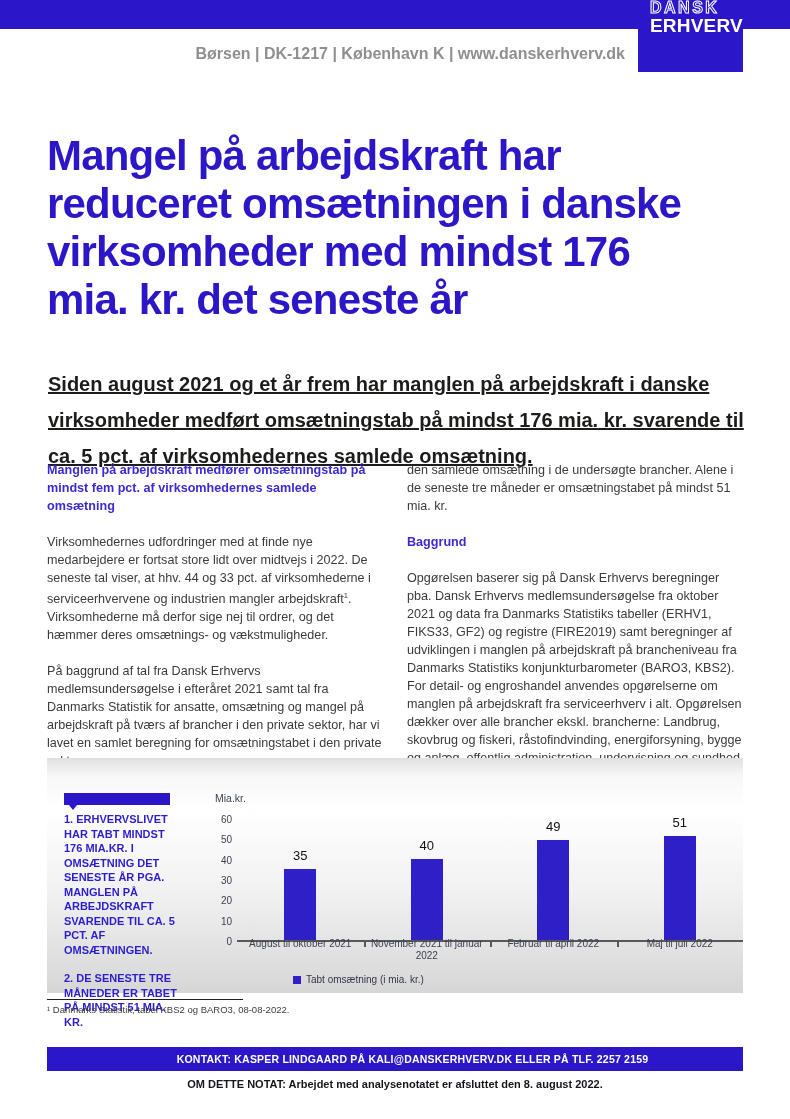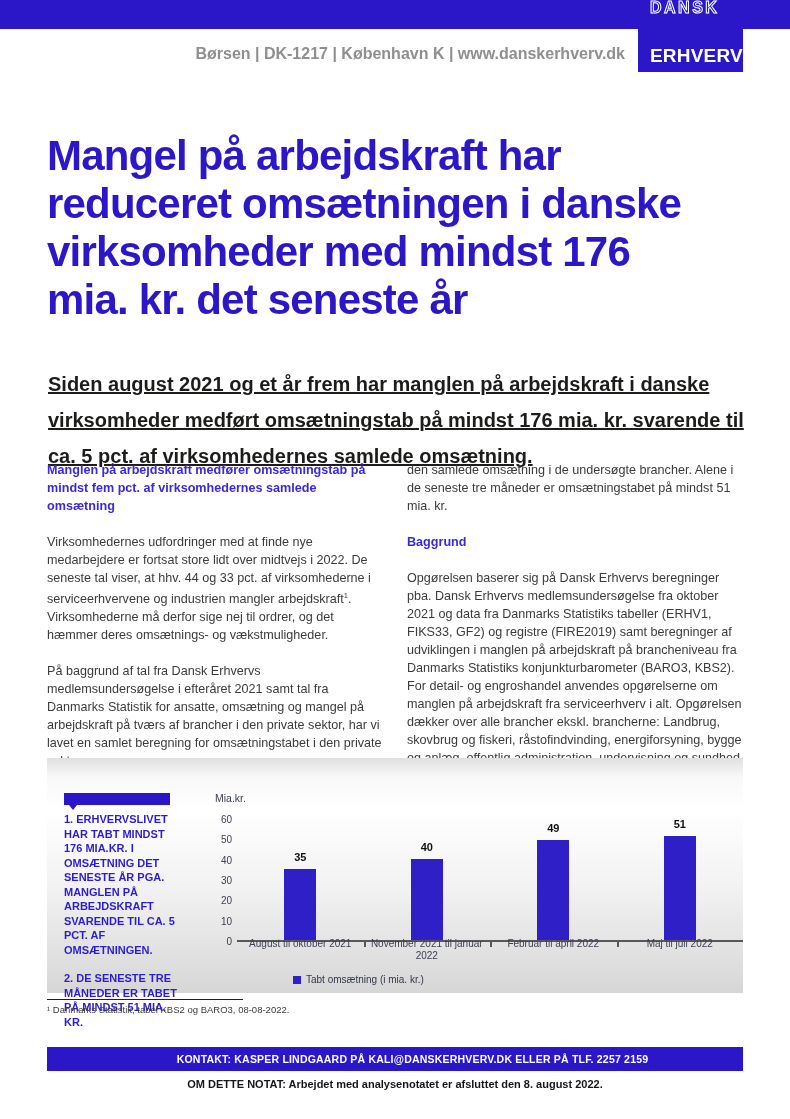--- a/index.html
+++ b/index.html
@@ -9,21 +9,21 @@
     --note-blue:#2c1ecb;
   }
   *{box-sizing:border-box;}
   html,body{margin:0;padding:0;width:790px;height:1119px;background:#fff;overflow:hidden;
     font-family:"Liberation Sans","DejaVu Sans",sans-serif;}
   .page{position:relative;width:790px;height:1119px;background:#fff;}
 
   
   .top-bar{position:absolute;left:0;top:0;width:790px;height:29px;background:var(--blue);}
   .logo-box{position:absolute;left:638px;top:0;width:105px;height:72px;background:var(--blue);
-    display:flex;flex-direction:column;justify-content:space-between;padding:0 0 7px 12px;}
+    display:flex;flex-direction:column;justify-content:flex-start;padding:0 0 7px 12px;}
   .logo-dansk{font-size:16px;font-weight:700;letter-spacing:2.5px;color:transparent;
     -webkit-text-stroke:1px #ffffff;line-height:16px;}
   .logo-erhverv{font-size:19px;font-weight:700;color:#fff;line-height:19px;letter-spacing:0.2px;}
   .header-meta{position:absolute;left:0;top:45px;width:625px;text-align:right;
     font-size:16px;font-weight:700;color:#8f8f8f;}
 
   
   .title{position:absolute;left:47px;top:104px;width:645px;font-size:42px;line-height:48px;
     font-weight:700;color:var(--blue);letter-spacing:-0.8px;}
   .standfirst{position:absolute;left:48px;top:366px;width:700px;font-size:20px;line-height:36px;
@@ -45,21 +45,21 @@
     border-left:4px solid transparent;border-right:4px solid transparent;border-top:5px solid var(--blue);}
   .note-item{position:relative;margin:0 0 14px 0;color:var(--note-blue);font-weight:700;
     font-size:11px;line-height:14.5px;}
   .note-text-wrap{position:absolute;left:0;top:54px;width:122px;}
 
   .chart{position:absolute;left:0;top:0;width:696px;height:235px;}
   .ylabel{position:absolute;left:168px;top:34px;font-size:10.5px;color:#3d4152;}
   .ytick{position:absolute;right:511px;width:40px;text-align:right;font-size:10px;color:#3d4152;}
   #plot{position:absolute;left:190px;top:62px;width:506px;height:122px;border-bottom:2px solid #58585a;}
   .bar{position:absolute;bottom:0;width:32px;background:var(--bar-blue);}
-  .bar-value{position:absolute;width:40px;text-align:center;font-size:11px;font-weight:700;color:#111;}
+  .bar-value{position:absolute;width:40px;text-align:center;font-size:13px;font-weight:400;color:#111;}
   .xtick{position:absolute;bottom:-7px;width:2px;height:5px;background:#58585a;}
   #cats{position:absolute;left:190px;top:180px;width:506px;display:flex;}
   .cat{width:25%;text-align:center;font-size:10px;line-height:12px;color:#3d4152;padding:0 6px;}
   .legend{position:absolute;left:246px;top:216px;display:flex;align-items:center;gap:5px;}
   .legend-swatch{width:8px;height:8px;background:var(--bar-blue);display:inline-block;}
   .legend-label{font-size:10px;color:#33374a;}
 
   
   .footnote-rule{position:absolute;left:47px;top:999px;width:196px;border-top:1.5px solid #1f1f1f;}
   .footnote{position:absolute;left:47px;top:1004px;width:500px;font-size:9.5px;color:#3c3c3c;}

